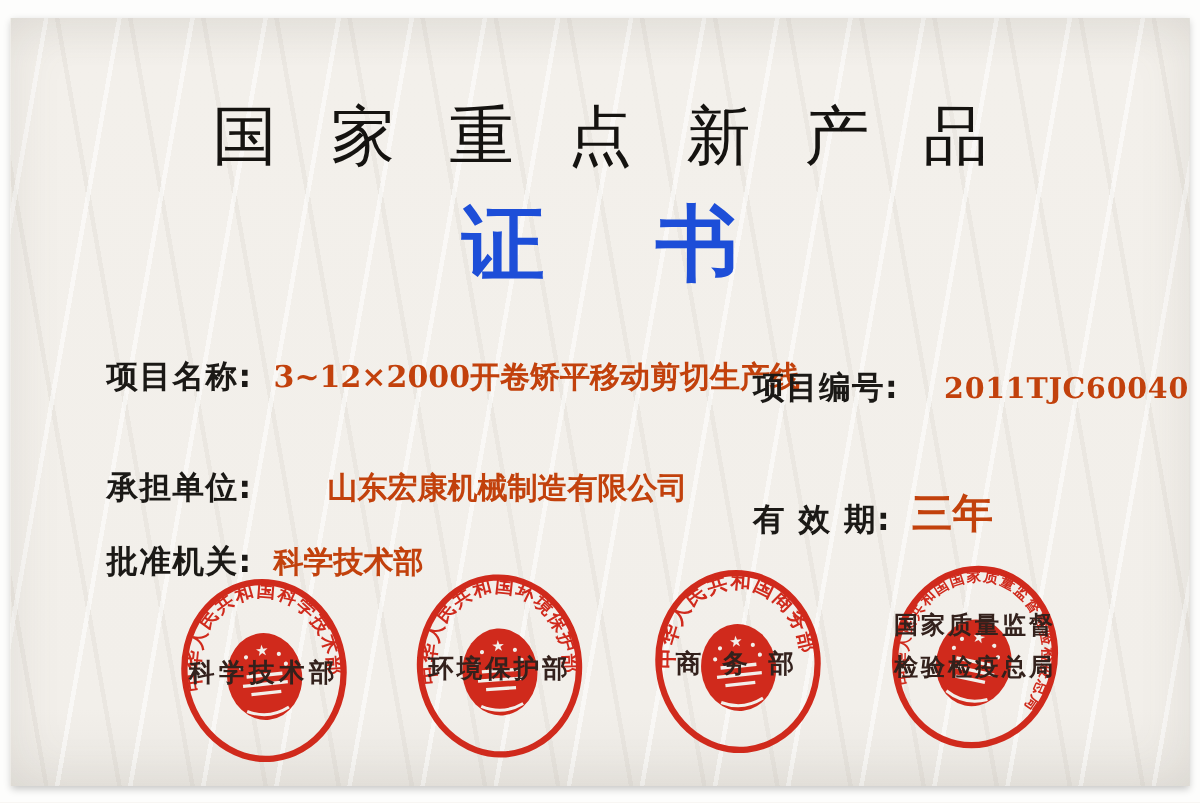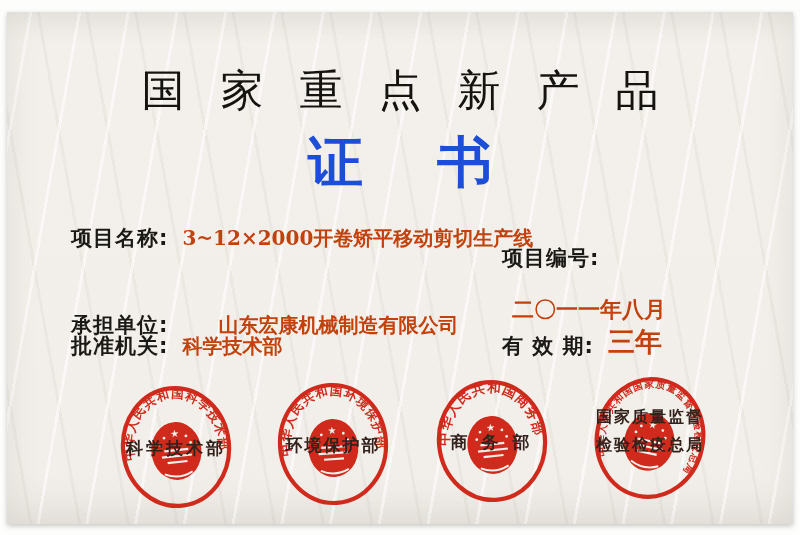--- a/index.html
+++ b/index.html
@@ -41,23 +41,23 @@
   .field-label {
     font-family: "DejaVu Sans", "Liberation Sans", sans-serif;
     font-weight: bold; font-size: 21px; color: #1b1916;
     letter-spacing: 1px;
   }
   .field-value {
     font-family: "DejaVu Serif", "Liberation Serif", serif;
     font-weight: bold; font-size: 20px; color: #c2410c;
     margin-left: 14px;
   }
-  .row-name     { left: 71px;  top: 224px; }
+  .row-name     { left: 71px;  top: 237px; }
   .row-unit     { left: 71px;  top: 311px; gap: 36px; }
-  .row-approve  { left: 71px;  top: 332px; align-items: center; }
+  .row-approve  { left: 71px;  top: 360px; align-items: center; }
   .row-number   { left: 502px; top: 244px; gap: 16px; }
   .row-issued   { left: 502px; top: 295px; }
   .row-validity { left: 502px; top: 324px; align-items: flex-end; }
   .row-number .field-value { font-size: 19px; letter-spacing: 0.5px; }
   .row-issued .field-value { font-size: 22px; margin-left: 10px; }
   .row-validity .field-value { font-size: 27px; margin-left: 10px; }
   .row-issued .field-label, .row-validity .field-label { width: 96px; }
   .seal { position: absolute; width: 132px; height: 140px; }
   .seal-1 { left: 110px; top: 377px; }
   .seal-2 { left: 267px; top: 374px; }
@@ -89,23 +89,23 @@
 <div class="field-row row-unit">
   <span class="field-label">承担单位:</span>
   <span class="field-value">山东宏康机械制造有限公司</span>
 </div>
 <div class="field-row row-approve">
   <span class="field-label">批准机关:</span>
   <span class="field-value">科学技术部</span>
 </div>
 <div class="field-row row-number">
   <span class="field-label">项目编号:</span>
+  <span class="field-value">2011TJC60040</span>
 </div>
 <div class="field-row row-issued">
-  <span class="field-value">二〇一一年八月</span>
 </div>
 <div class="field-row row-validity">
   <span class="field-label">有 效 期:</span>
   <span class="field-value">三年</span>
 </div>
 
 <div class="seal seal-1">
   <svg viewBox="0 0 132 140">
     <g transform="rotate(-6 66 70)">
       <ellipse cx="66" cy="70" rx="53" ry="59" fill="none" stroke="#d02a1c" stroke-width="4.2"></ellipse>

